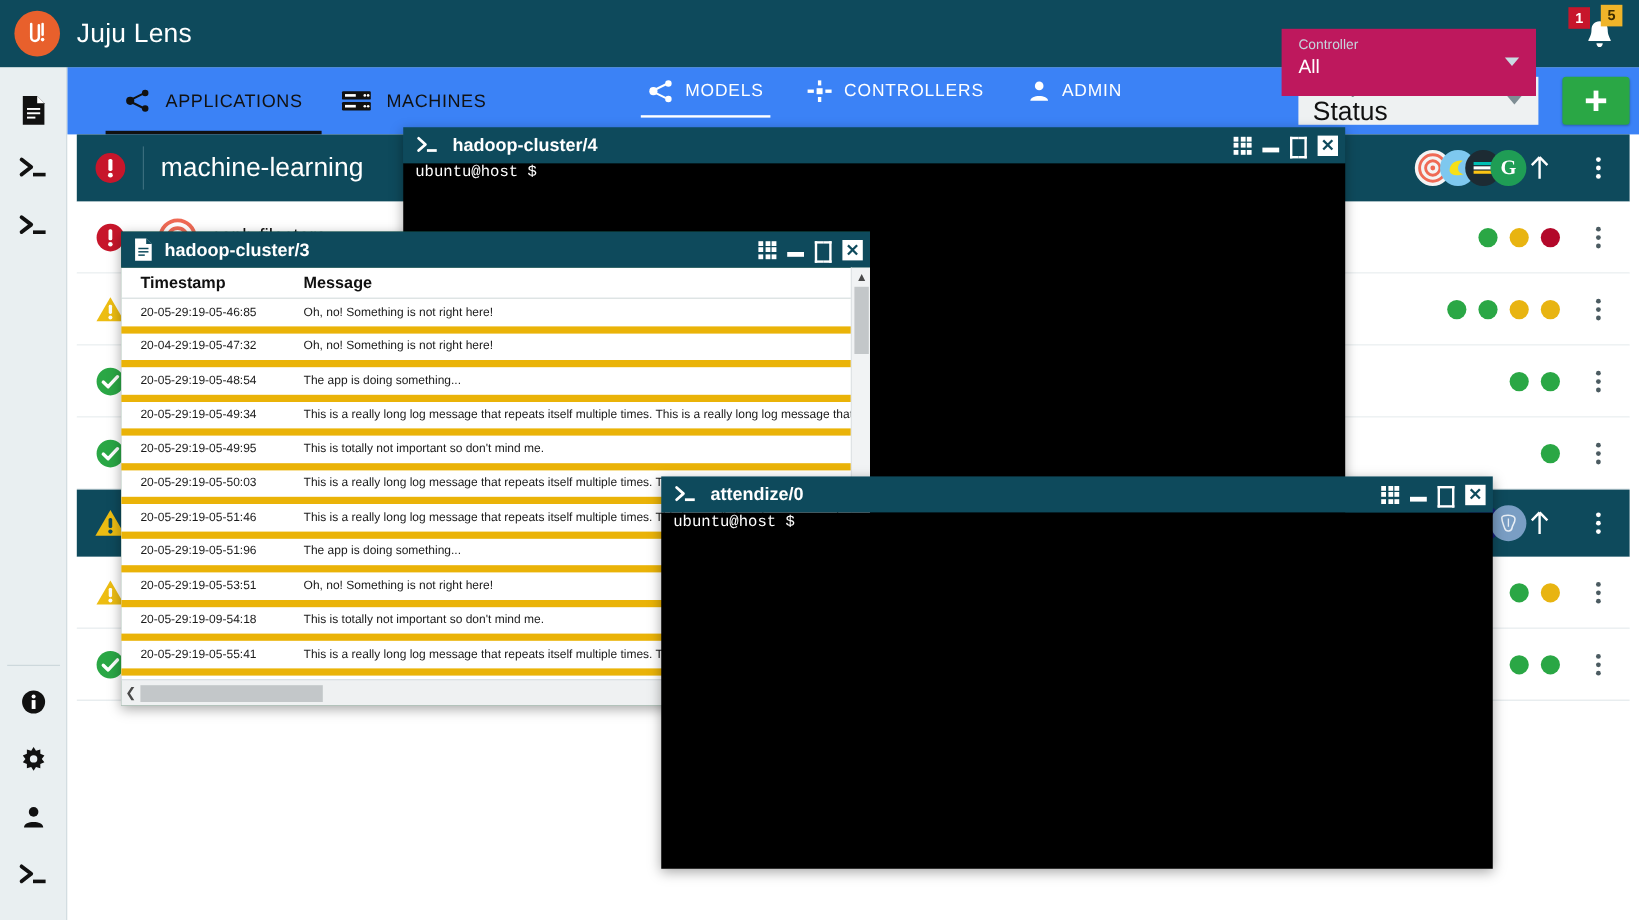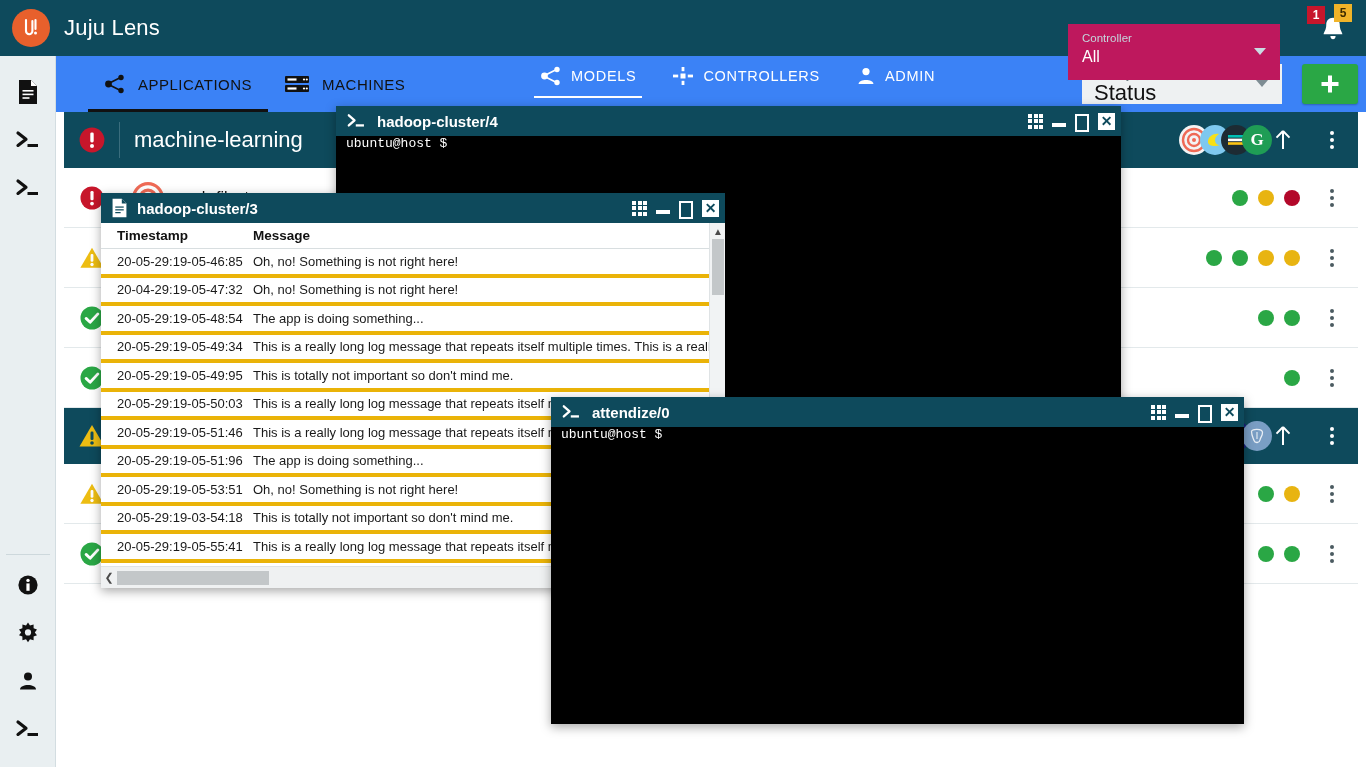--- a/index.html
+++ b/index.html
@@ -191,21 +191,21 @@
   .log-head {
     display: flex; background: #fff; border-bottom: 1px solid #d8dee0;
     font-size: 13.5px; font-weight: bold; color: #111; height: 26px;
     align-items: center;
   }
   .log-col-ts { width: 152px; padding-left: 16px; }
   .log-col-msg { flex: 1; }
   .log-rows { background: #fff; }
   .log-row {
     display: flex; height: 28.5px; align-items: center;
-    border-bottom: 4px solid #eab308; font-size: 13px; color: #1a1a1a;
+    border-bottom: 6px solid #eab308; font-size: 10px; color: #1a1a1a;
     white-space: nowrap; overflow: hidden;
   }
   .log-ts { width: 152px; padding-left: 16px; flex: none; }
   .log-msg { flex: 1; overflow: hidden; text-overflow: clip; }
   .log-vscroll {
     position: absolute; right: 0; top: 30px; width: 16px; bottom: 26px;
     background: #f1f3f4; border-left: 1px solid #dfe3e5; cursor: pointer;
   }
   .log-vthumb {
     position: absolute; left: 2px; top: 16px; width: 12px; height: 56px;
@@ -710,21 +710,21 @@
       </div>
       <div class="log-row">
         <span class="log-ts">20-05-29:19-05-51:96</span>
         <span class="log-msg">The app is doing something...</span>
       </div>
       <div class="log-row">
         <span class="log-ts">20-05-29:19-05-53:51</span>
         <span class="log-msg">Oh, no! Something is not right here!</span>
       </div>
       <div class="log-row">
-        <span class="log-ts">20-05-29:19-03-54:18</span>
+        <span class="log-ts">20-05-29:19-09-54:18</span>
         <span class="log-msg">This is totally not important so don't mind me.</span>
       </div>
       <div class="log-row">
         <span class="log-ts">20-05-29:19-05-55:41</span>
         <span class="log-msg">This is a really long log message that repeats itself multiple times. This is a really long log message that repeats itself multiple times.</span>
       </div>
       <div class="log-row">
         
         
       </div>

